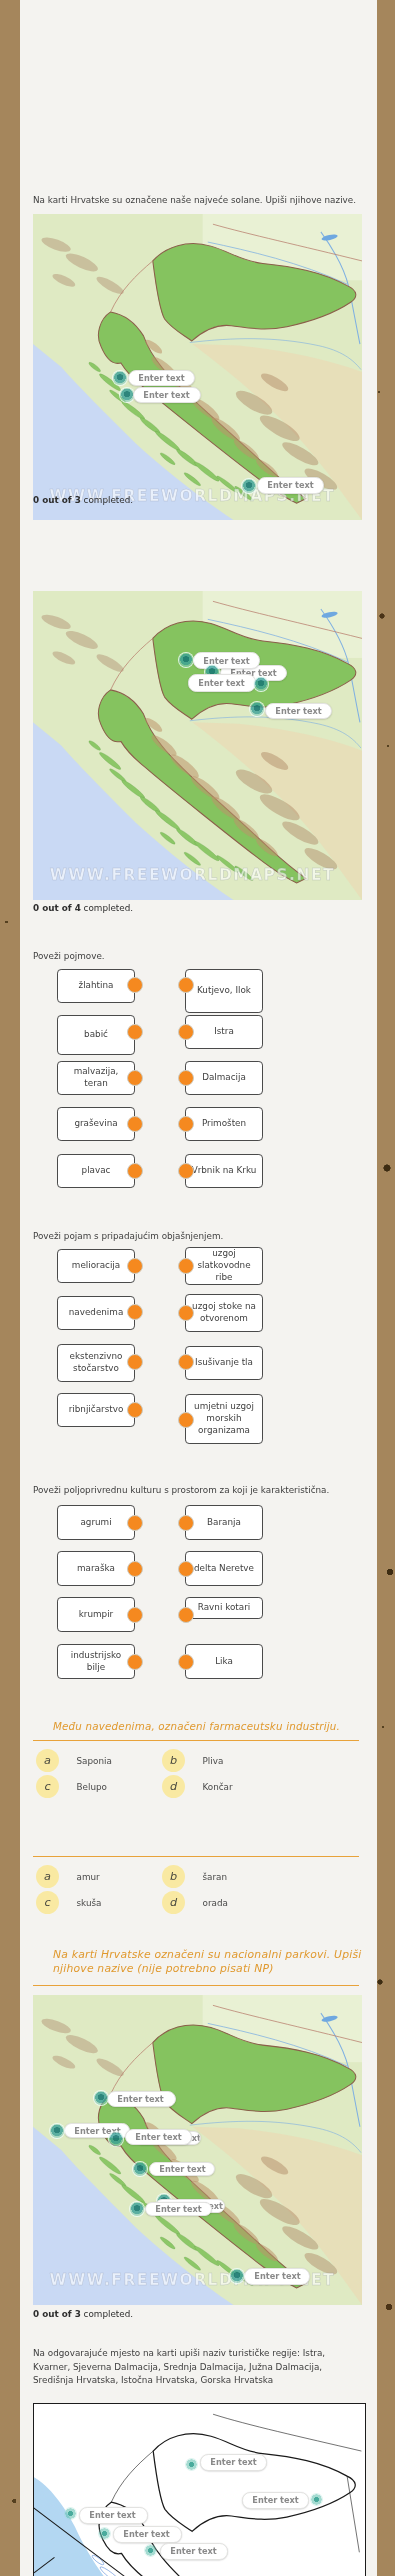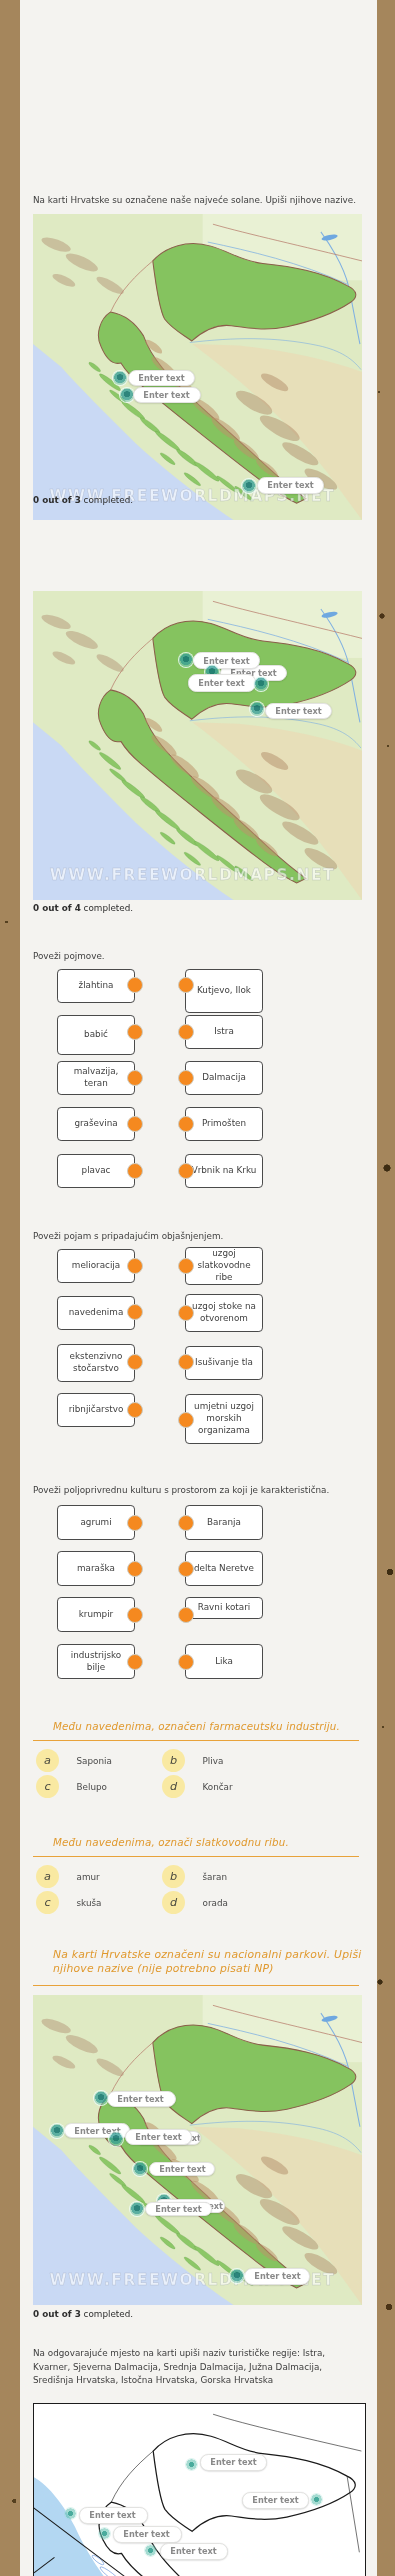--- a/index.html
+++ b/index.html
@@ -240,21 +240,20 @@
     </div>
   <div class="opt" style="left:36px;top:1775px">
     <div class="circ">c</div>
     <div class="otext">Belupo</div>
     </div>
   <div class="opt" style="left:162px;top:1775px">
     <div class="circ">d</div>
     <div class="otext">Končar</div>
     </div>
 
-  <div class="hand" style="top:1836px;font-size:10.3px">Među navedenima, označi slatkovodnu ribu.</div>
   <div class="hr-orange" style="top:1856px"></div>
   <div class="opt" style="left:36px;top:1865px">
     <div class="circ">a</div>
     <div class="otext">amur</div>
     </div>
   <div class="opt" style="left:162px;top:1865px">
     <div class="circ">b</div>
     <div class="otext">šaran</div>
     </div>
   <div class="opt" style="left:36px;top:1891px">

